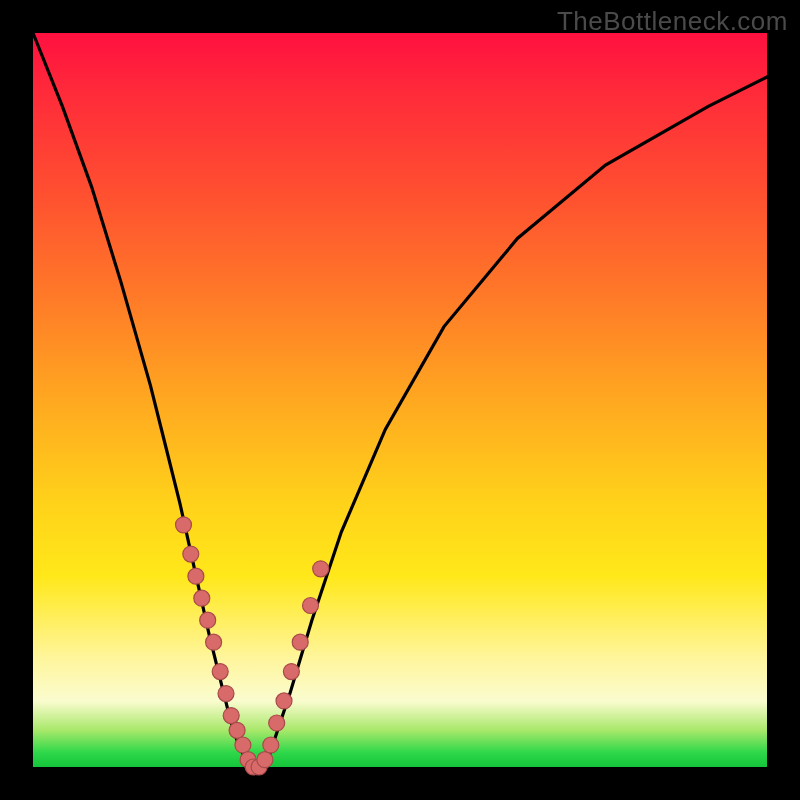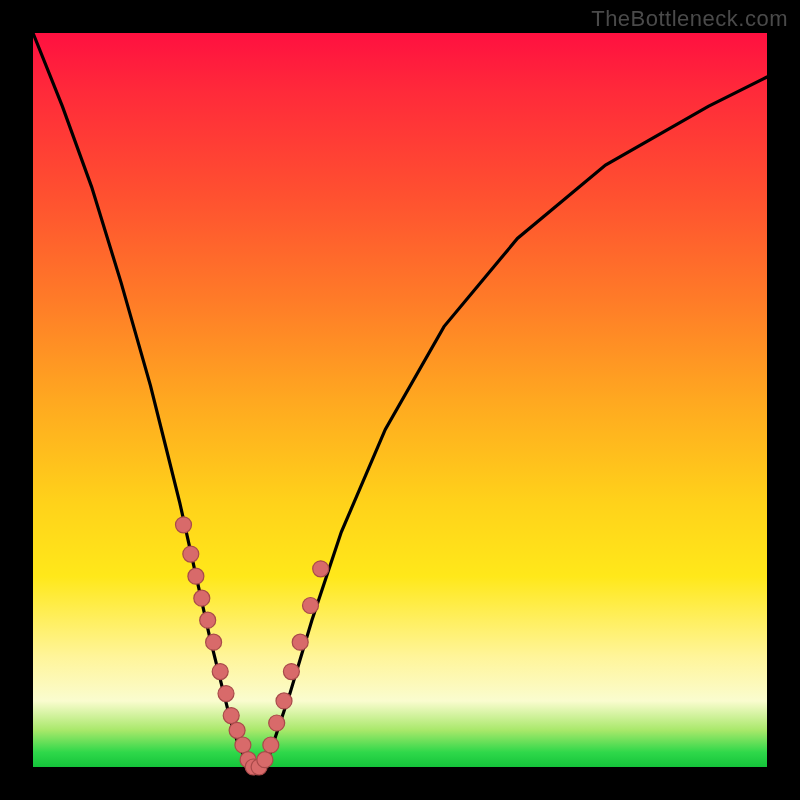--- a/index.html
+++ b/index.html
@@ -38,21 +38,21 @@
       #a8e86a 95%,
       #2fd84a 98%,
       #14c43a 100%
     );
   }
   .watermark {
     position: absolute;
     top: 6px;
     right: 12px;
     color: #4a4a4a;
-    font-size: 22px;
+    font-size: 26px;
     font-weight: 400;
     letter-spacing: 0.5px;
     user-select: none;
   }
   svg.curve {
     position: absolute;
     left: 0;
     top: 0;
     width: 734px;
     height: 734px;

